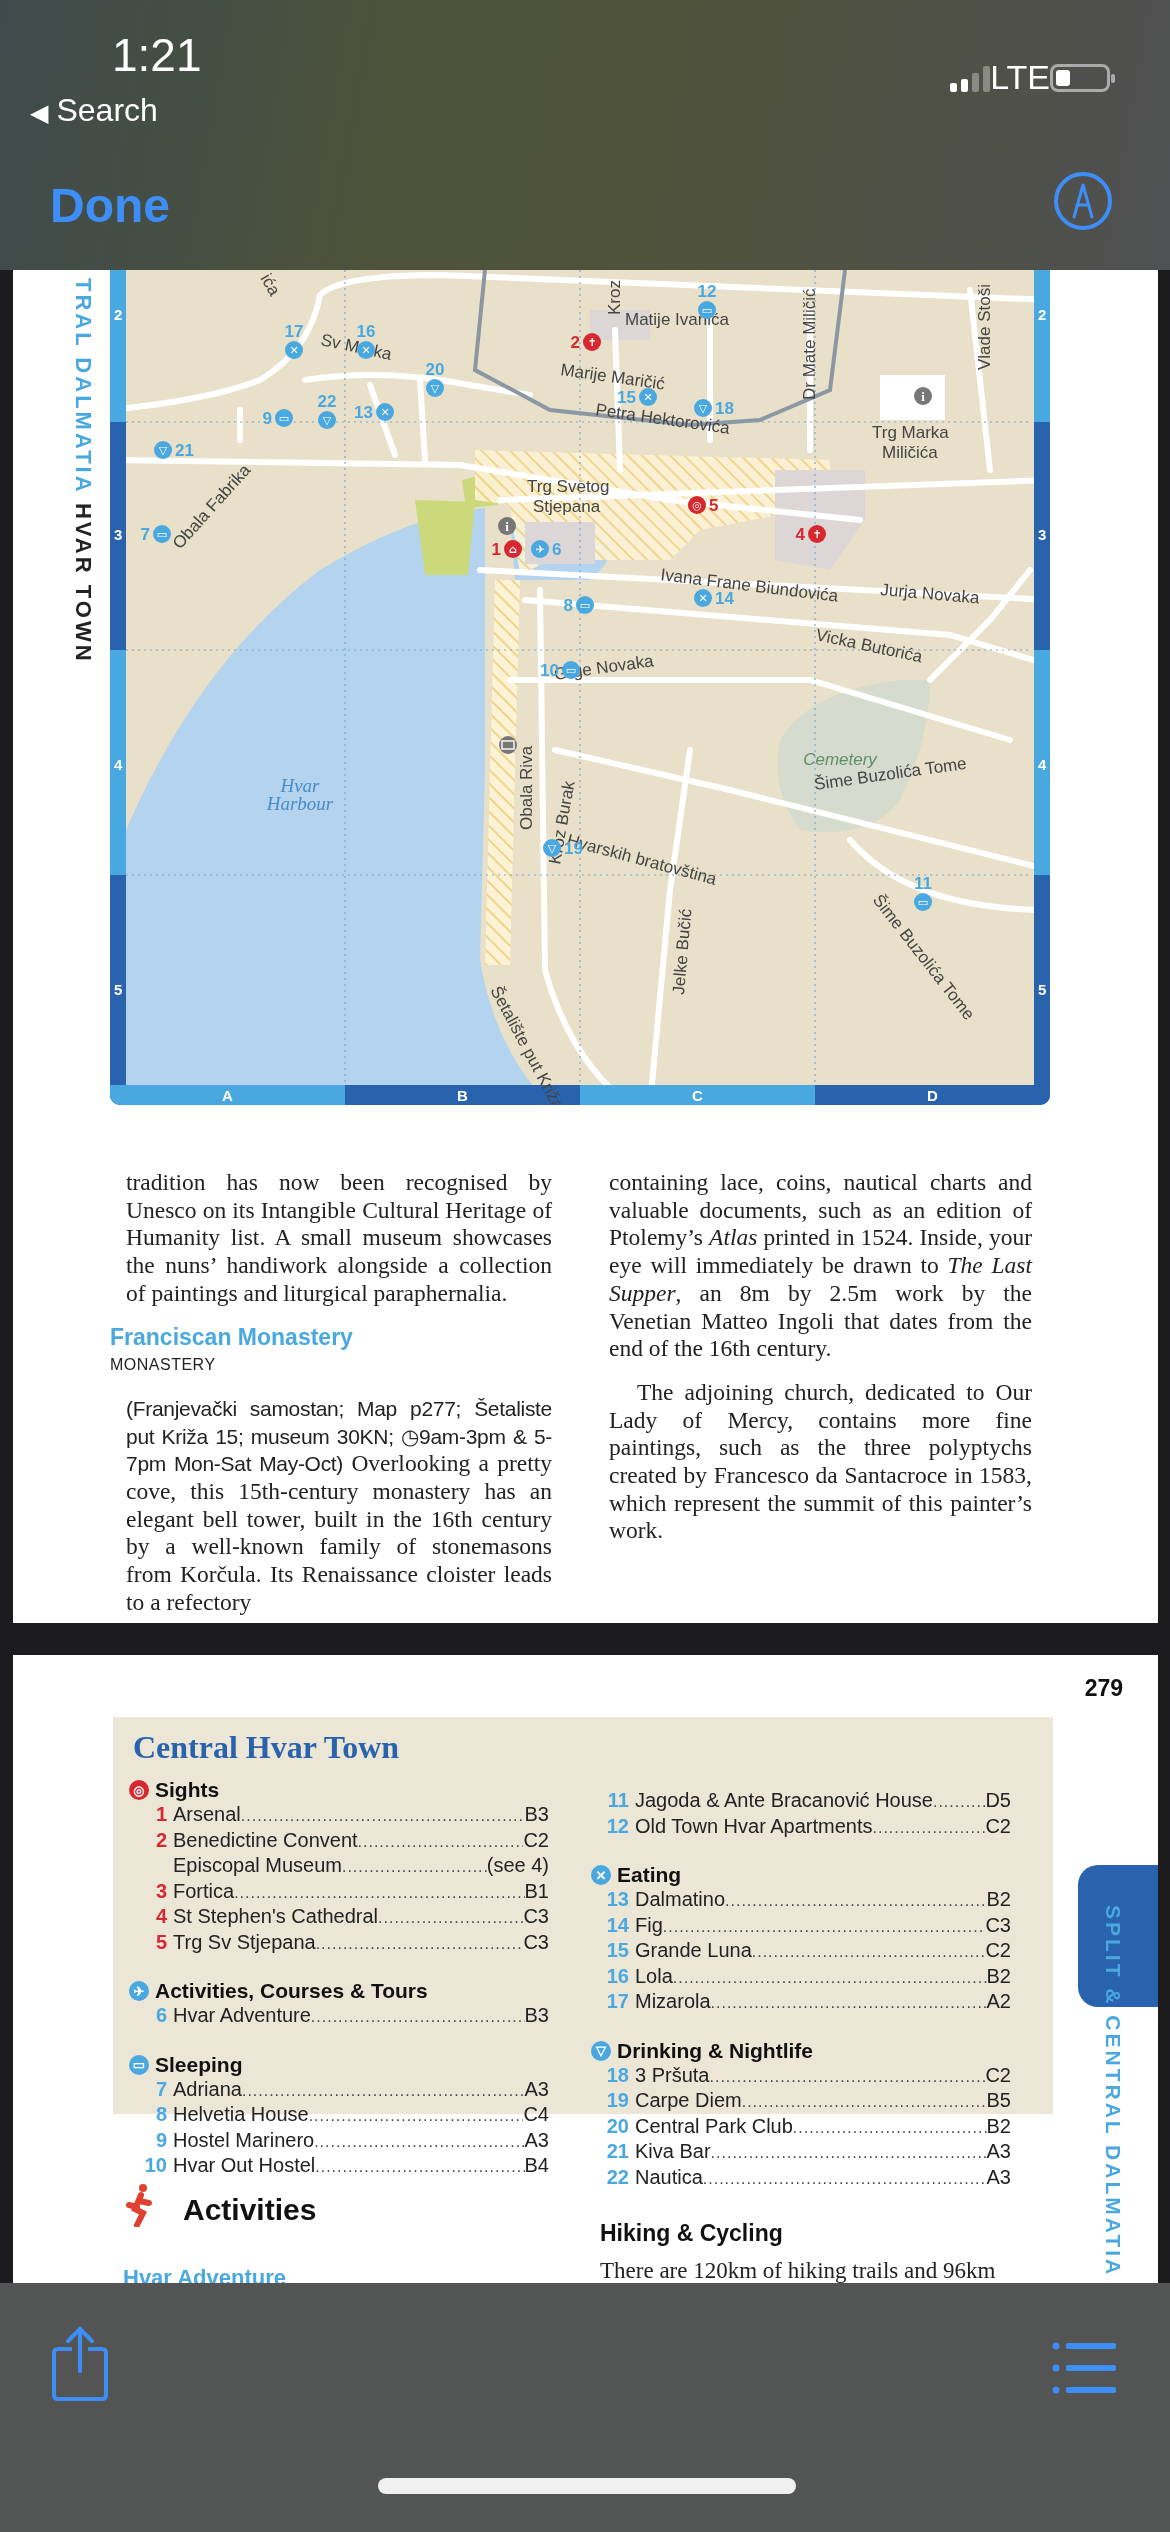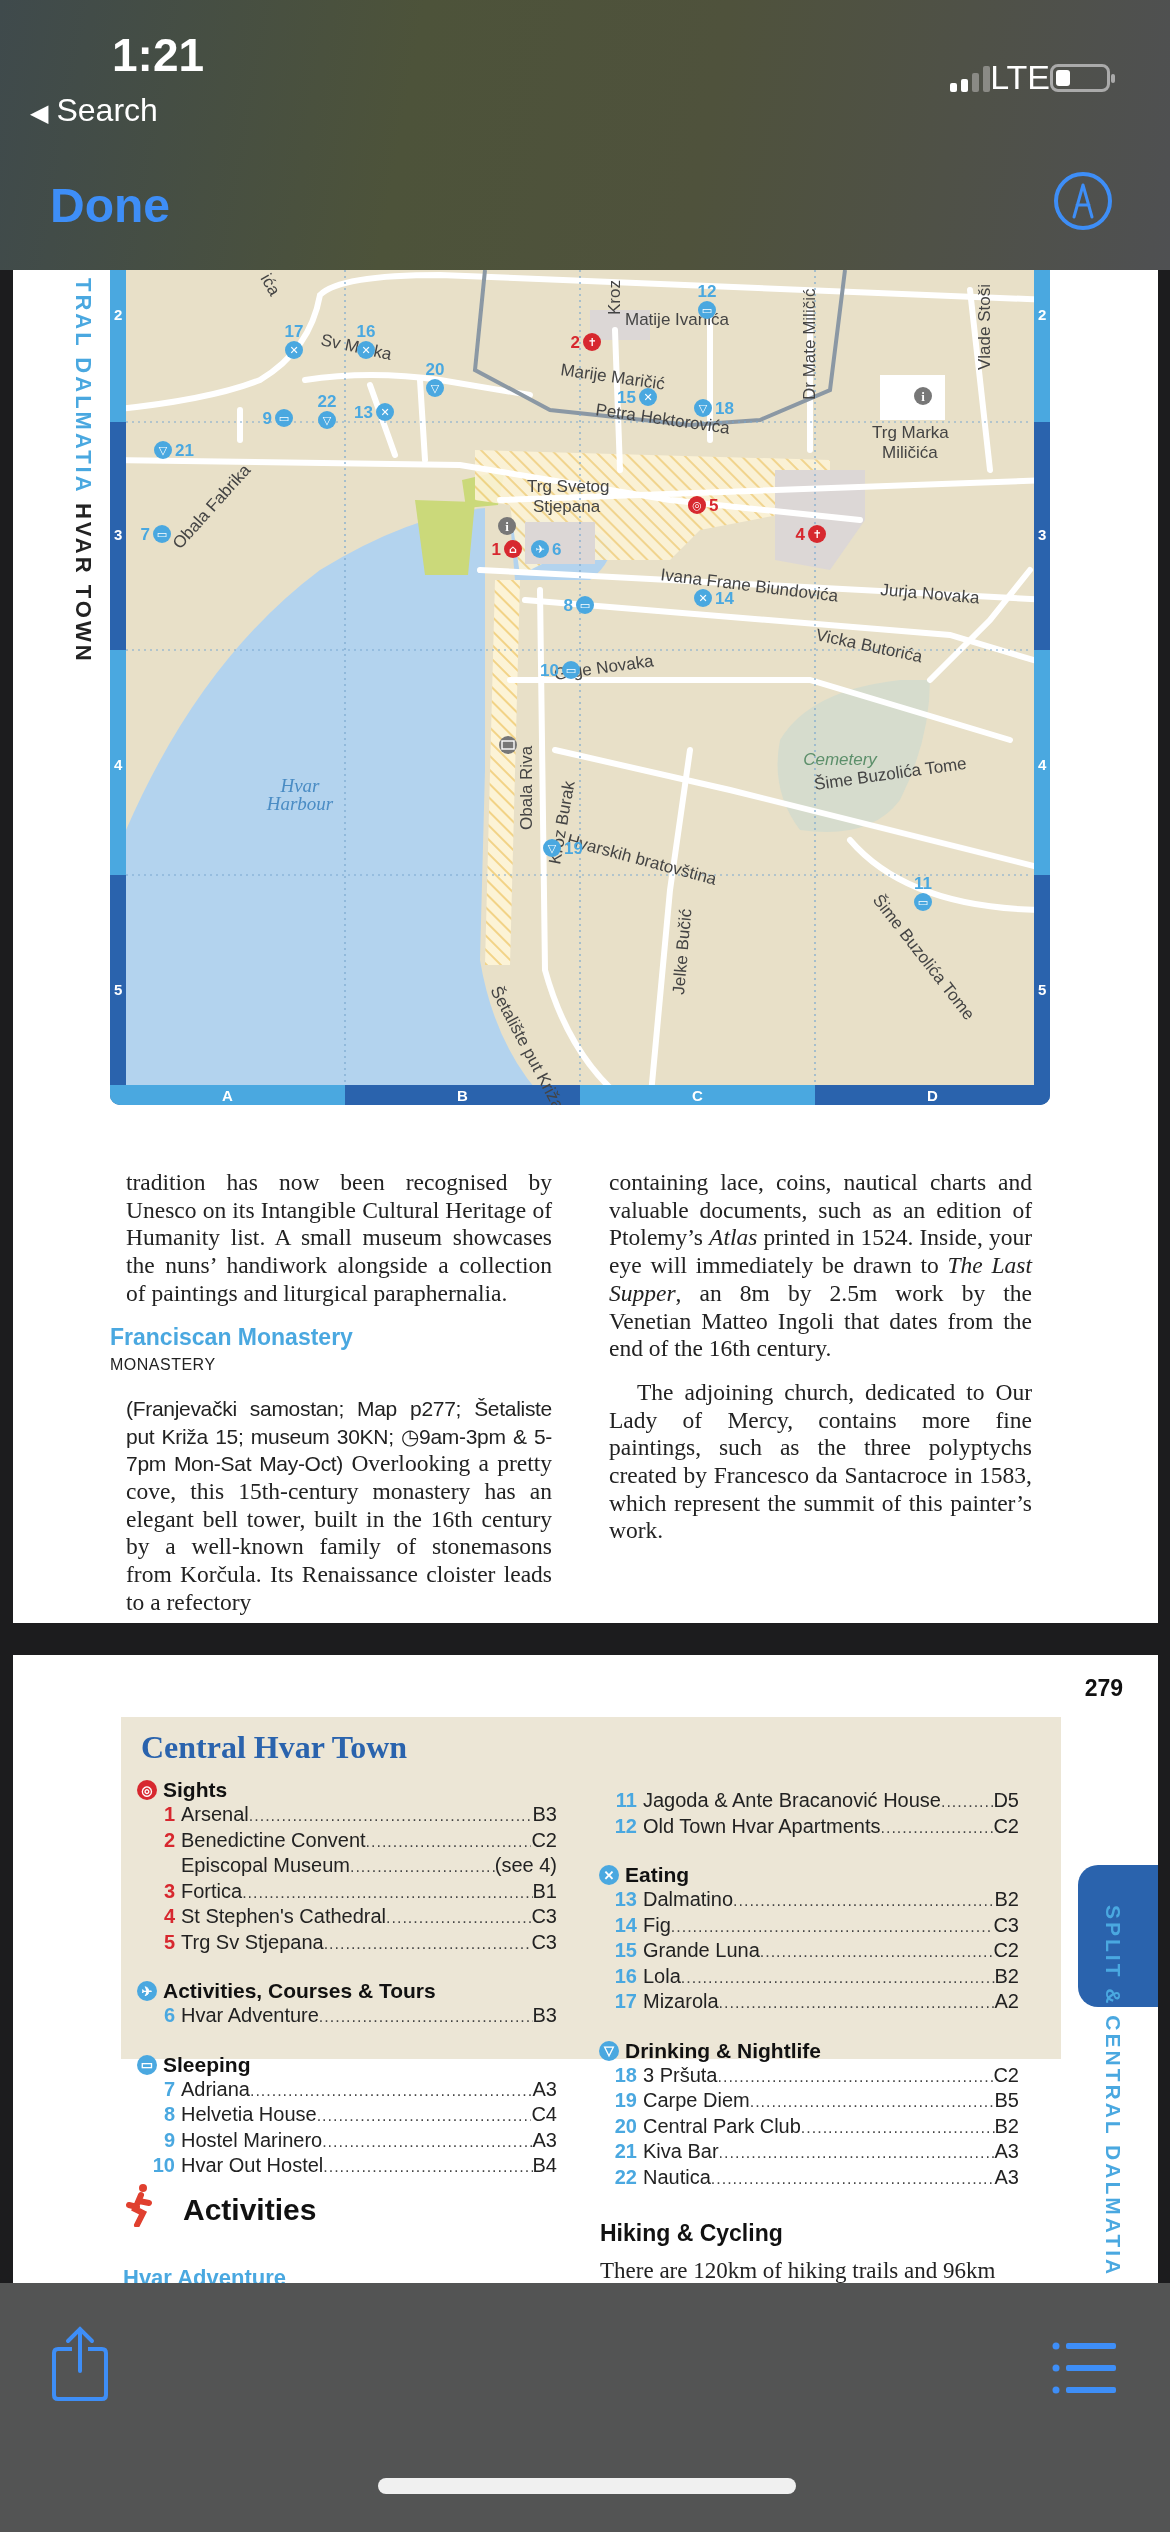--- a/index.html
+++ b/index.html
@@ -6,21 +6,21 @@
   body {
     width:1170px; height:2532px; overflow:hidden; position:relative;
     background:#1c1c1e;
     font-family:"Liberation Sans", sans-serif;
   }
   
   .topbar {
     position:absolute; left:0; top:0; width:1170px; height:270px;
     background:linear-gradient(100deg,#3f4a4c 0%,#4d533a 35%,#4f523c 60%,#4f5052 100%);
   }
-  .time { position:absolute; left:112px; top:28px; font-size:46px; color:#fff; font-weight:bold;text-align:center; }
+  .time { position:absolute; left:112px; top:28px; font-size:46px; color:#fff; font-weight:normal;text-align:center; }
   .back { position:absolute; left:30px; top:92px; font-size:32px; color:#fff; }
   .back .tri { font-size:24px; margin-right:8px; }
   .status { position:absolute; right:60px; top:58px; display:flex; align-items:center; gap:0; color:#fff; font-size:34px; }
   .signal { display:flex; align-items:flex-end; gap:4px; height:28px; }
   .signal span { width:7px; background:#fff; border-radius:2px; }
   .signal span.dim { background:#8a8a85; }
   .battery { width:60px; height:28px; border:3px solid #aaa; border-radius:8px; position:relative; box-sizing:border-box; }
   .battery:after { content:""; position:absolute; right:-8px; top:7px; width:4px; height:9px; background:#aaa; border-radius:2px; }
   .battery .fill { position:absolute; left:3px; top:3px; bottom:3px; width:14px; background:#fff; border-radius:3px; }
   .done { position:absolute; left:50px; top:178px; font-size:48px; color:#3e8ef7; font-weight:bold; }
@@ -49,21 +49,21 @@
   .indent { text-indent:28px; }
 
   
   .page2 { position:absolute; left:13px; top:1655px; width:1145px; height:640px; background:#fff; overflow:hidden; }
   .pagenum { position:absolute; right:35px; top:20px; font-size:23px; font-weight:bold; color:#111;margin-left:47px; }
   .right-tab { position:absolute; left:1065px; top:210px; width:80px; height:142px; background:#2a63ad; border-radius:20px 0 0 20px; }
   .right-label {
     position:absolute; left:1112px; top:250px; transform-origin:left top; transform:rotate(90deg);
     font-size:21px; font-weight:bold; letter-spacing:3px; color:#4aa8e0; white-space:nowrap;
   }
-  .legend { position:absolute; left:108px; top:62px; width:940px; height:342px; background:#ece6d6; }
+  .legend { position:absolute; left:100px; top:62px; width:940px; height:397px; background:#ece6d6; }
   .legend-title { position:absolute; left:20px; top:12px; font-family:"Liberation Serif", serif; font-weight:bold; font-size:32px; color:#2a63ad; }
   .lcol { position:absolute; top:60px; width:420px; }
   .lcol.left { left:16px; }
   .lcol.right { left:478px; top:60px; }
   .cat { margin-top:0; }
   .cat + .cat { margin-top:22px; }
   .cat-head { display:flex; align-items:center; gap:6px; font-weight:bold; font-size:21px; color:#111; height:26px; }
   .cat-icon { width:20px; height:20px; border-radius:50%; display:inline-flex; align-items:center; justify-content:center; color:#fff; font-size:13px; font-weight:bold; }
   .row { display:flex; align-items:baseline; font-size:20px; height:25.5px; color:#222; }
   .row .num { width:44px; text-align:right; padding-right:6px; font-weight:bold; box-sizing:border-box; }

